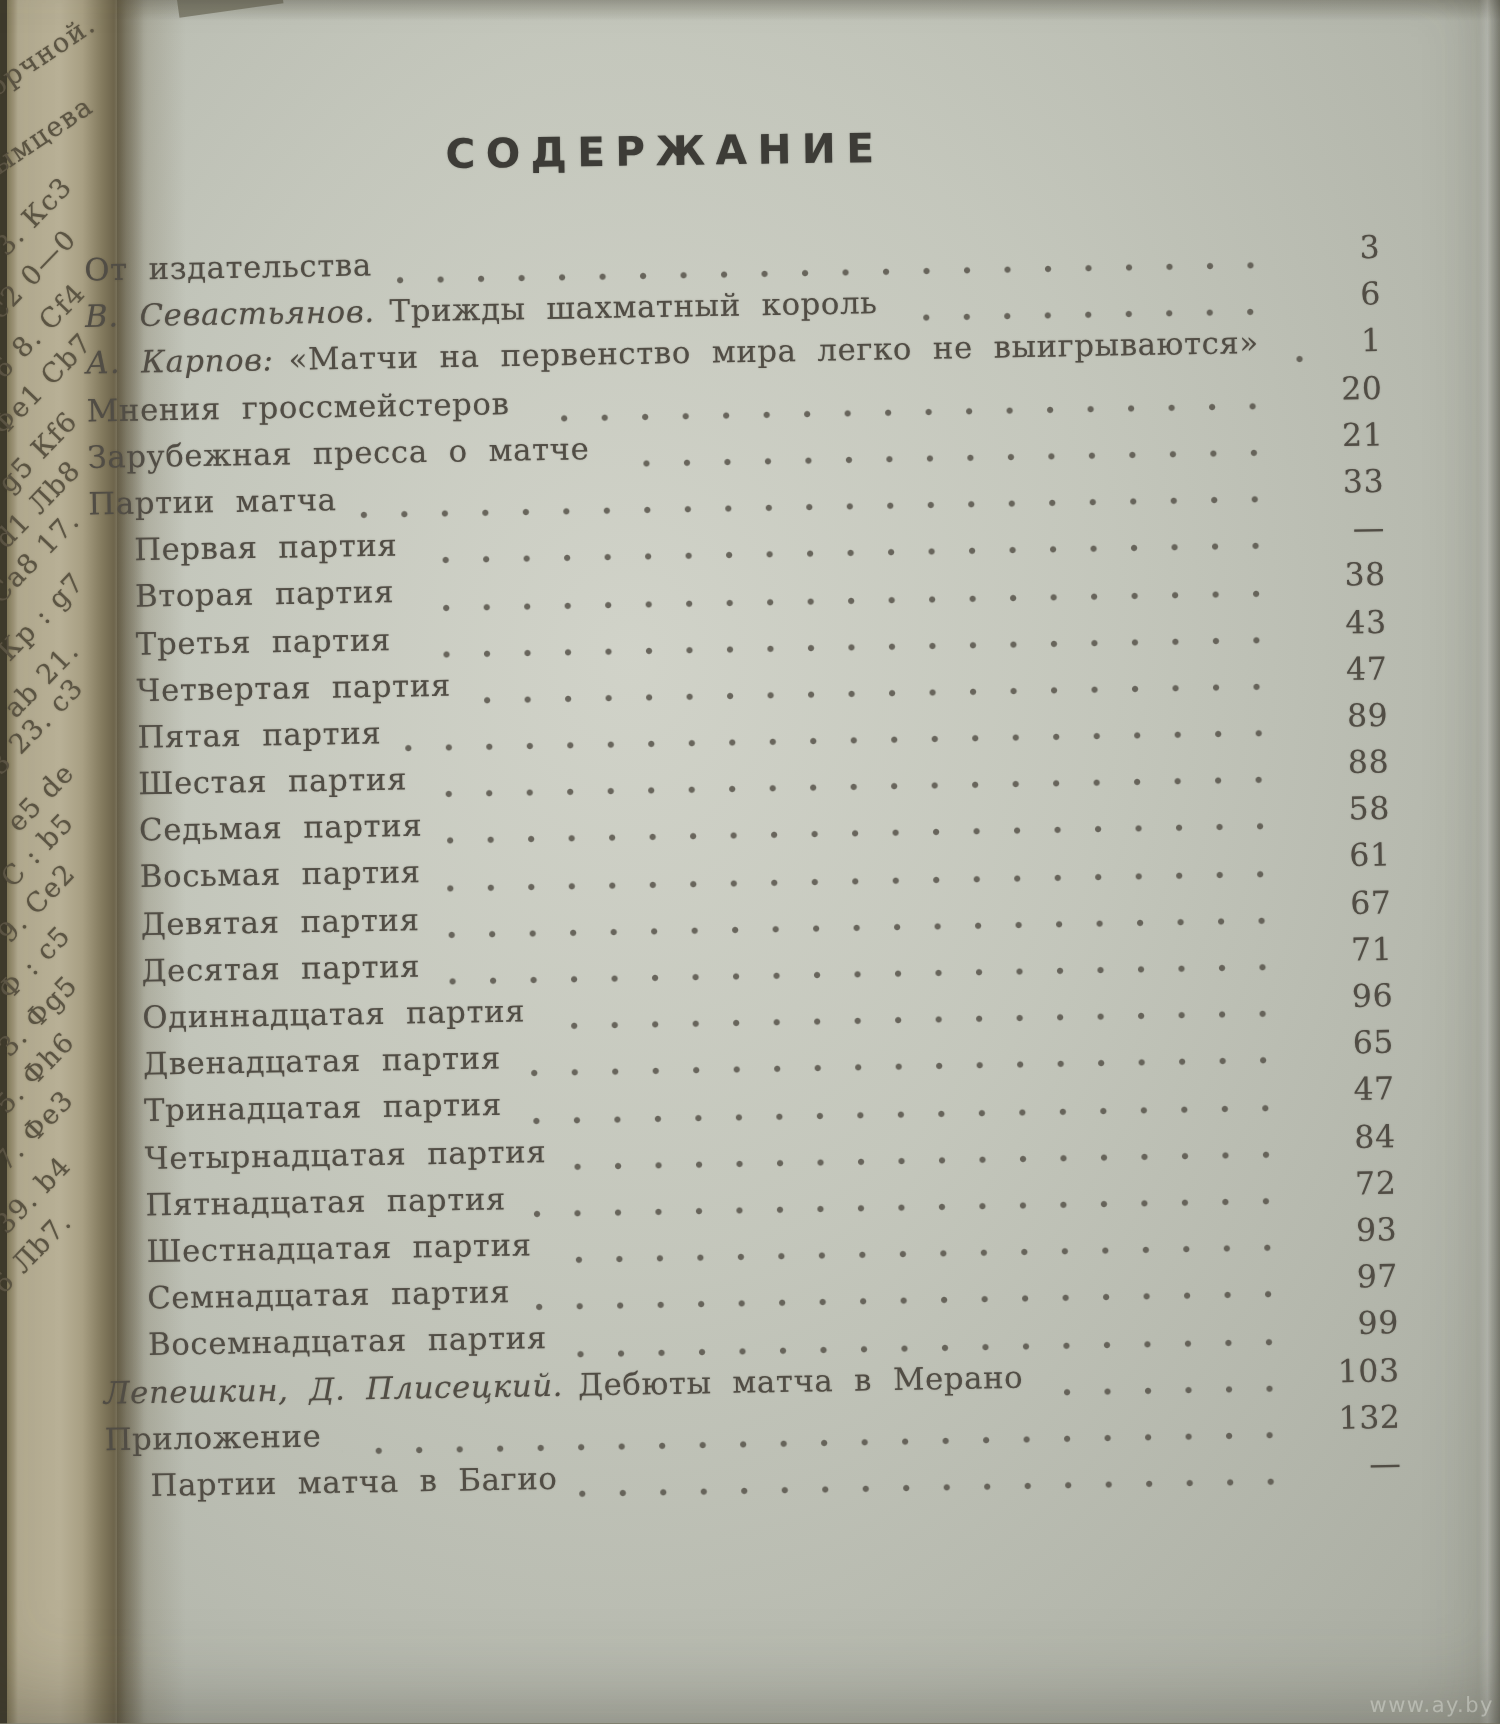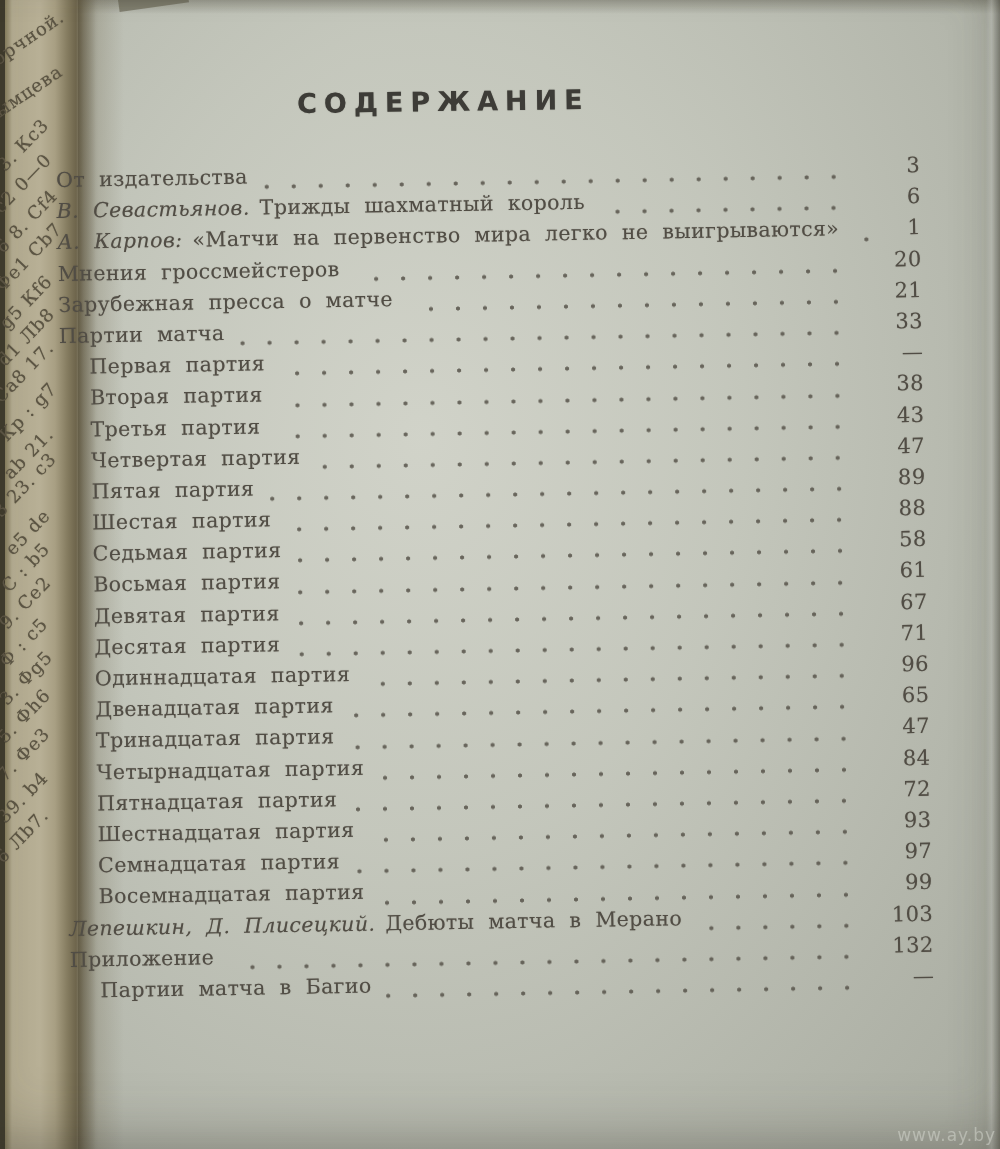--- a/index.html
+++ b/index.html
@@ -79,21 +79,21 @@
     background-size:27px 9px;background-repeat:repeat-x;background-position:right bottom;
     opacity:.85;
   }
   .toc-page{
     width:54px;text-align:right;font-size:21px;white-space:nowrap;
     text-shadow:0 0 1px rgba(80,74,60,.45);
   }
   .watermark{
     position:absolute;right:4px;bottom:4px;
     font-family:"DejaVu Sans","Liberation Sans",sans-serif;
-    font-size:17px;color:rgba(235,238,230,.4);letter-spacing:1px;
+    font-size:14px;color:rgba(235,238,230,.4);letter-spacing:1px;
   }
 </style>
 </head>
 <body>
 
 <div class="photo">
   <div class="page"></div>
 
   <div class="spine-strip"></div>
   <div class="corner-dark"></div>

